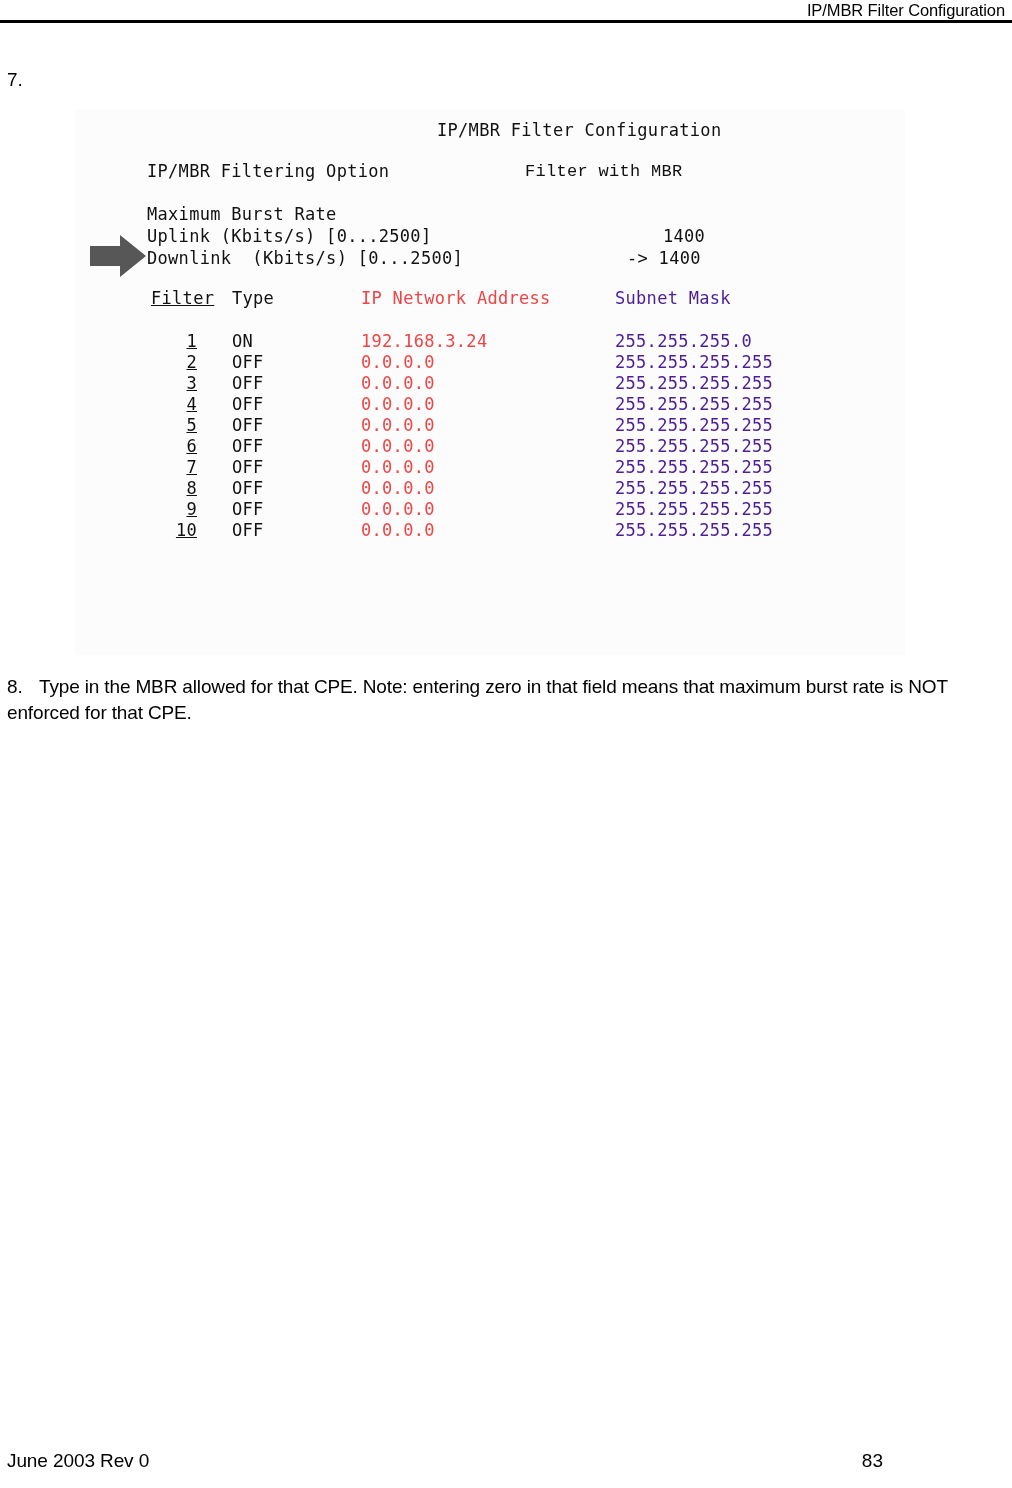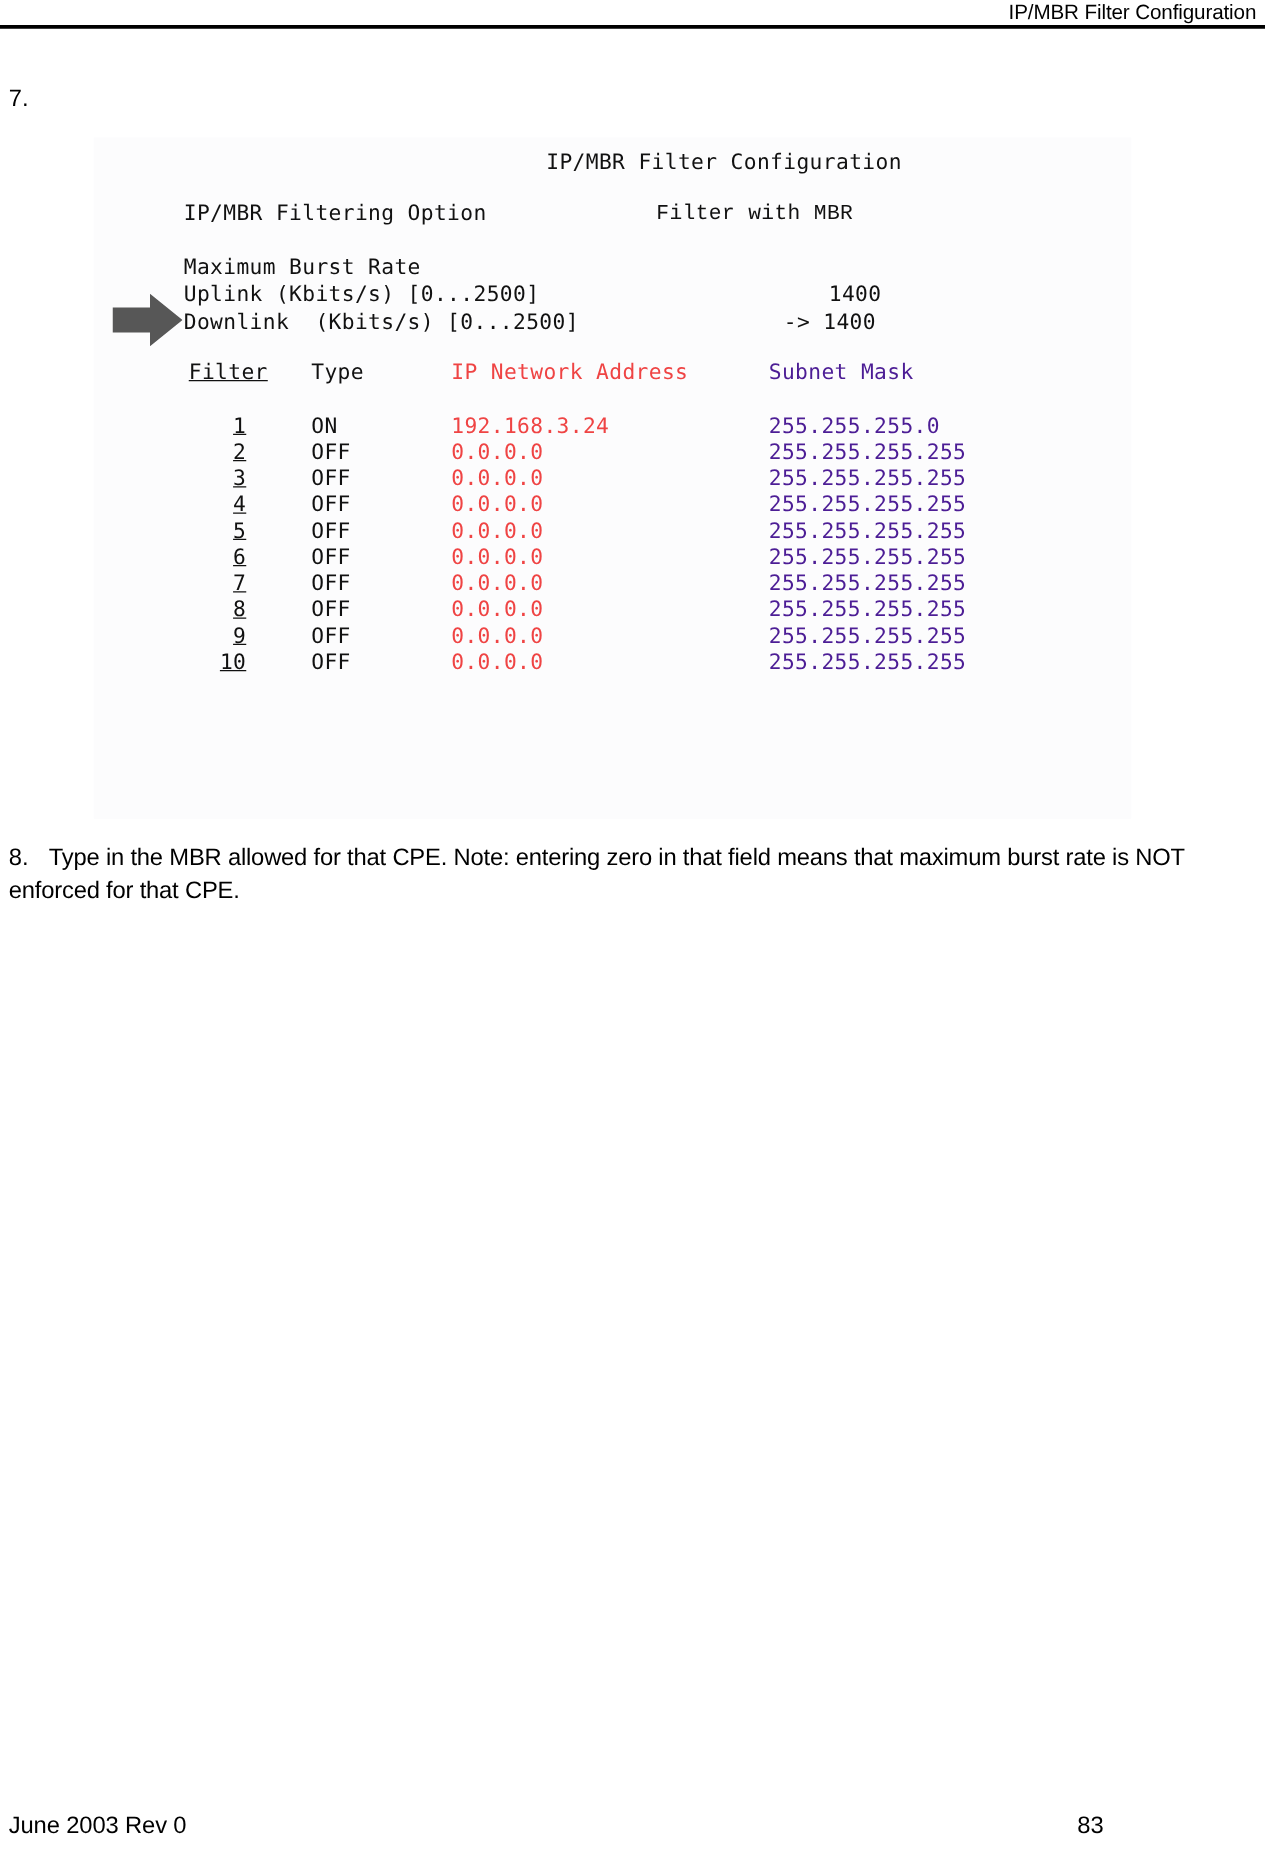--- a/index.html
+++ b/index.html
@@ -178,21 +178,21 @@
     font-family: "DejaVu Sans Mono", "Liberation Mono", monospace;
     font-size: 17px;
     line-height: 21px;
     letter-spacing: 0.3px;
     color: #111;
     white-space: pre;
     text-decoration: underline;
   }
   #term-table .c-type {
     position: absolute;
-    left: 102px;
+    left: 85px;
     font-family: "DejaVu Sans Mono", "Liberation Mono", monospace;
     font-size: 17px;
     line-height: 21px;
     letter-spacing: 0.3px;
     color: #111;
     white-space: pre;
   }
   #term-table .c-ip {
     position: absolute;
     left: 214px;

